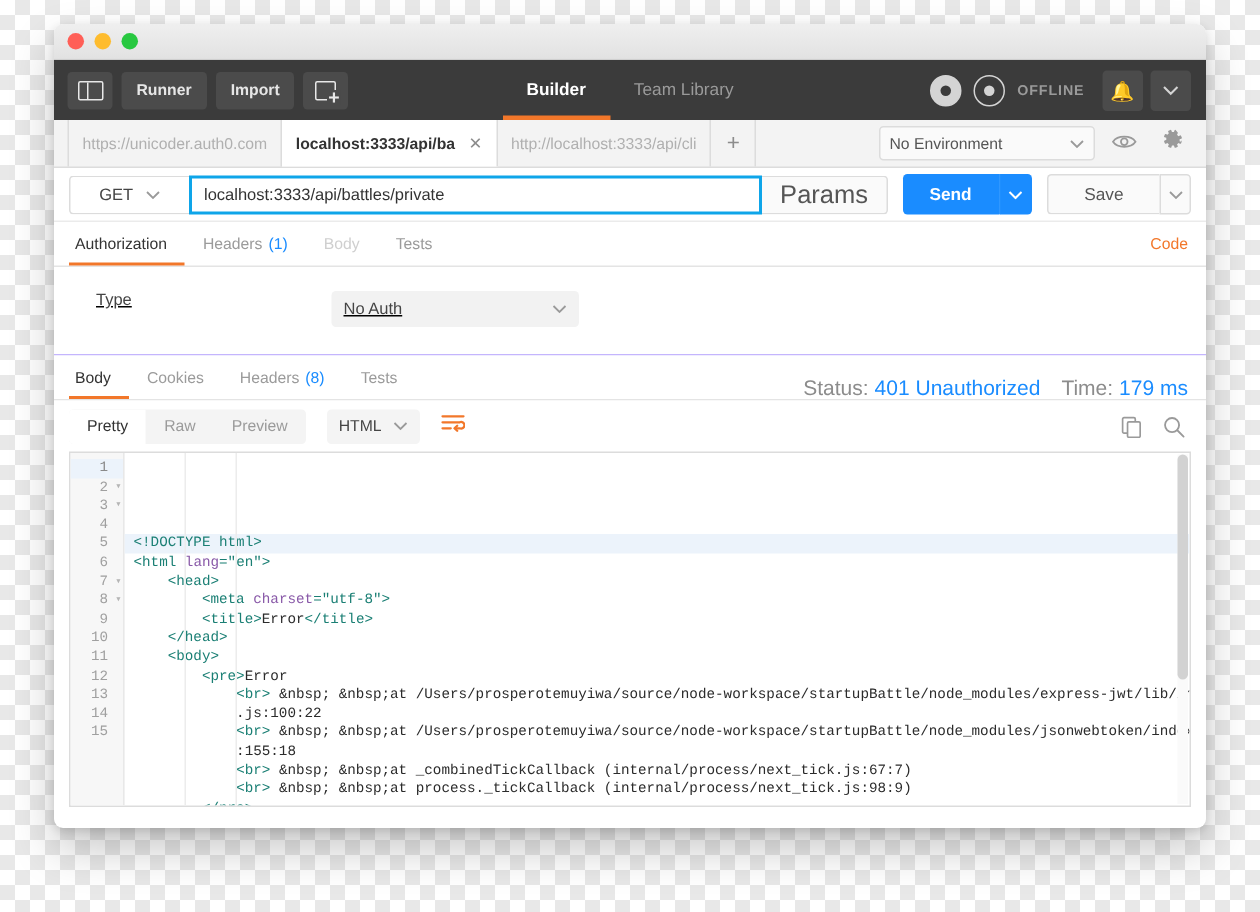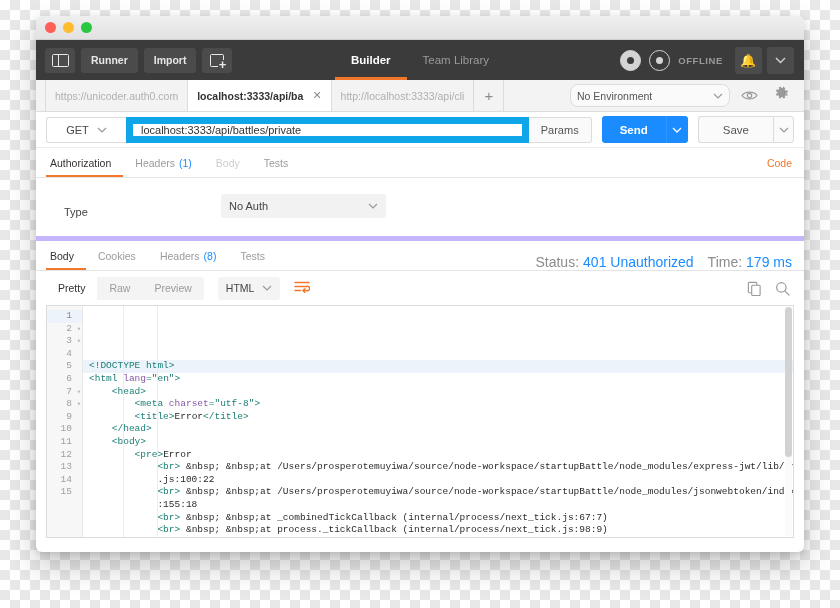--- a/index.html
+++ b/index.html
@@ -225,25 +225,25 @@
     border-right: 1px solid #dcdcdc;
     cursor: pointer;
   }
   .env-area {
     margin-left: auto;
     display: flex;
     align-items: center;
     padding-right: 10px;
   }
   .env-select {
-    width: 160px;
+    width: 144px;
     height: 23px;
     background: #fafafa;
     border: 1px solid #dcdcdc;
-    border-radius: 8px;
+    border-radius: 3px;
     display: flex;
     align-items: center;
     padding: 0 6px;
     font-size: 10.5px;
     color: #555;
     cursor: pointer;
   }
   .env-select .lbl { flex: 1; }
   .env-icon-btn {
     width: 26px; height: 23px;
@@ -273,38 +273,38 @@
     justify-content: center;
     font-size: 11px;
     color: #444;
     background: #fff;
     cursor: pointer;
   }
   .method-box .mlabel { margin-right: 8px; }
   .url-box {
     flex: 1;
     height: 26px;
-    border: 7px solid #0ea5e9;
+    border: 2px solid #0ea5e9;
     display: flex;
     align-items: center;
     padding: 0 8px;
     font-size: 11px;
     color: #333;
     background: #fff;
     cursor: text;
   }
   .params-btn {
     height: 26px;
     border: 1px solid #dcdcdc;
     border-left: none;
     border-radius: 0 3px 3px 0;
     background: #fafafa;
     display: flex; align-items: center;
     padding: 0 12px;
-    font-size: 11px;
+    font-size: 17px;
     color: #555;
     cursor: pointer;
   }
   .send-btn {
     height: 27px;
     background: #1a8cff;
     color: #fff;
     font-size: 11.5px;
     font-weight: bold;
     border-radius: 3px 0 0 3px;
@@ -376,24 +376,25 @@
     display: flex;
     align-items: center;
     padding-right: 2px;
     cursor: pointer;
   }
 
   
   .authpanel {
     flex: none;
     padding: 16px 10px 18px 10px;
-    border-bottom: 5px solid #c4b5fd;
-    display: flex;
-    align-items: flex-end;
+    border-bottom: 1px solid #c4b5fd;
+    display: flex;
+    align-items: flex-start;
     background: #fff;
+    text-decoration: underline;
   }
   .auth-label {
     font-size: 11px;
     color: #444;
     width: 175px;
     padding-left: 18px;
   }
   .auth-select {
     width: 165px;
     height: 24px;

